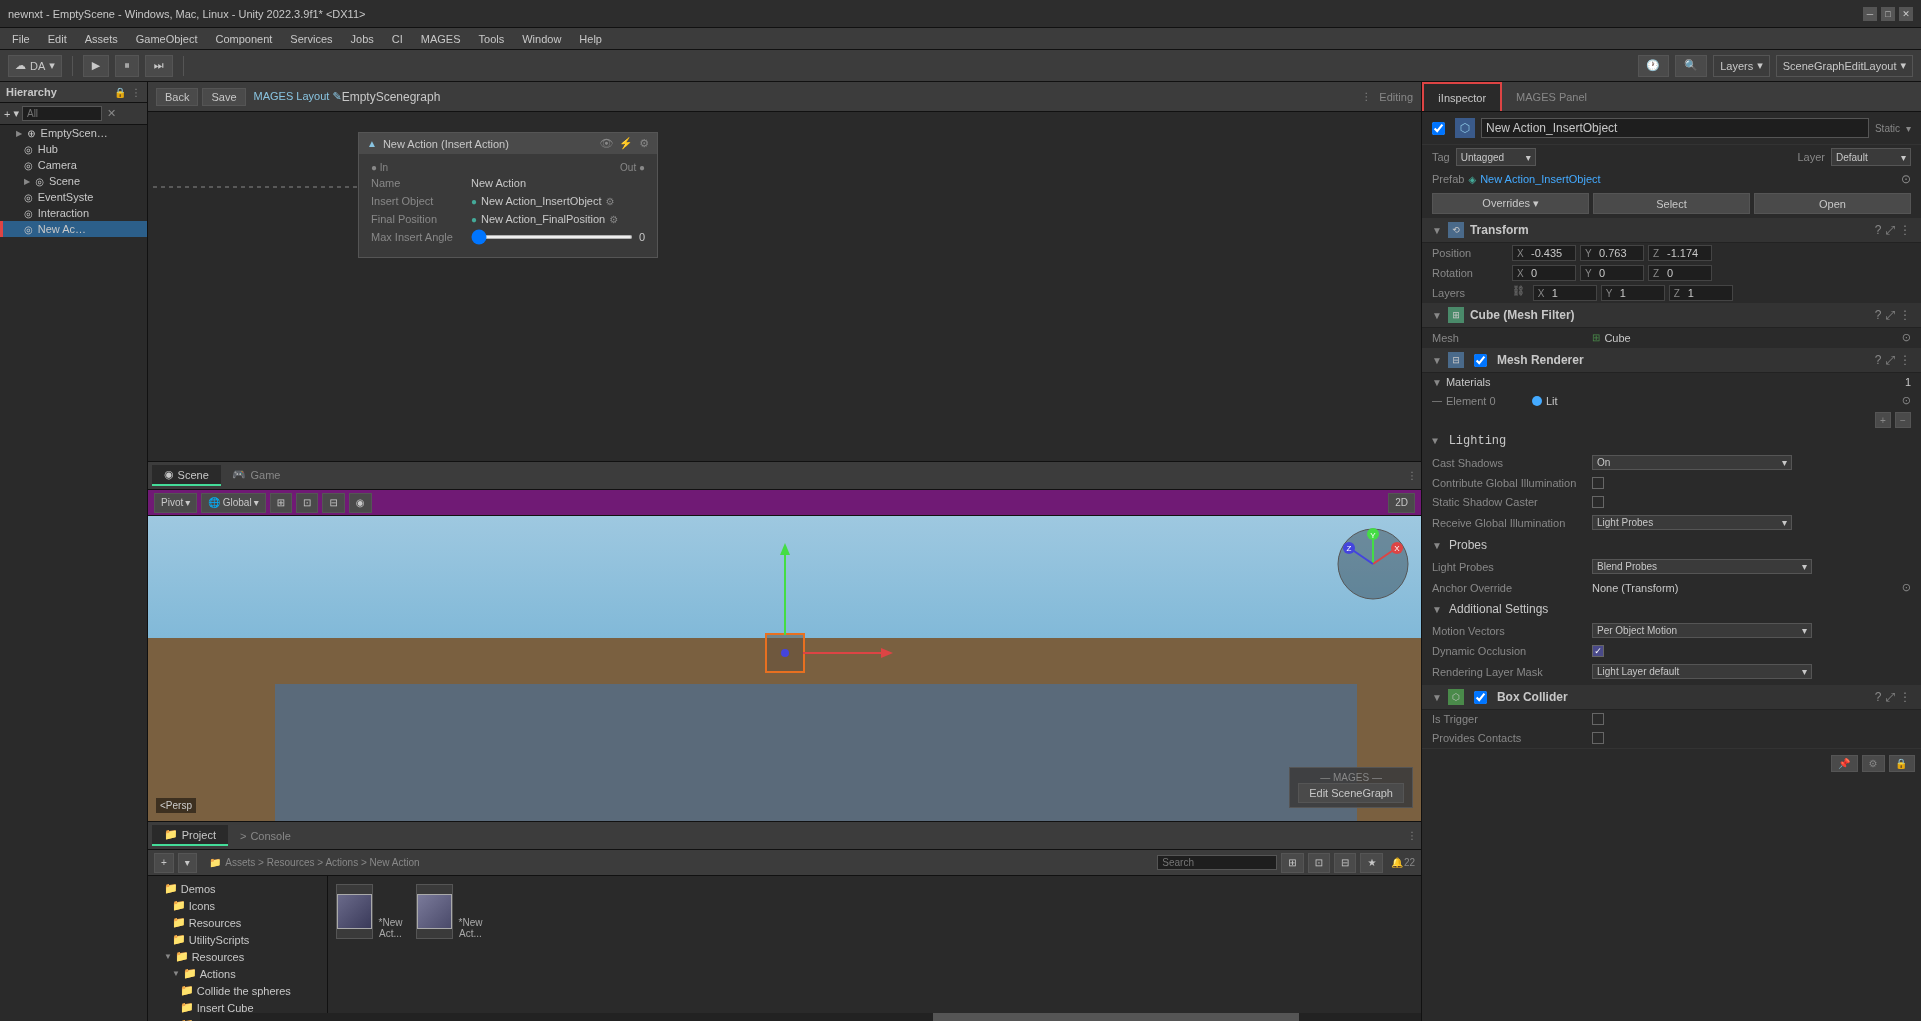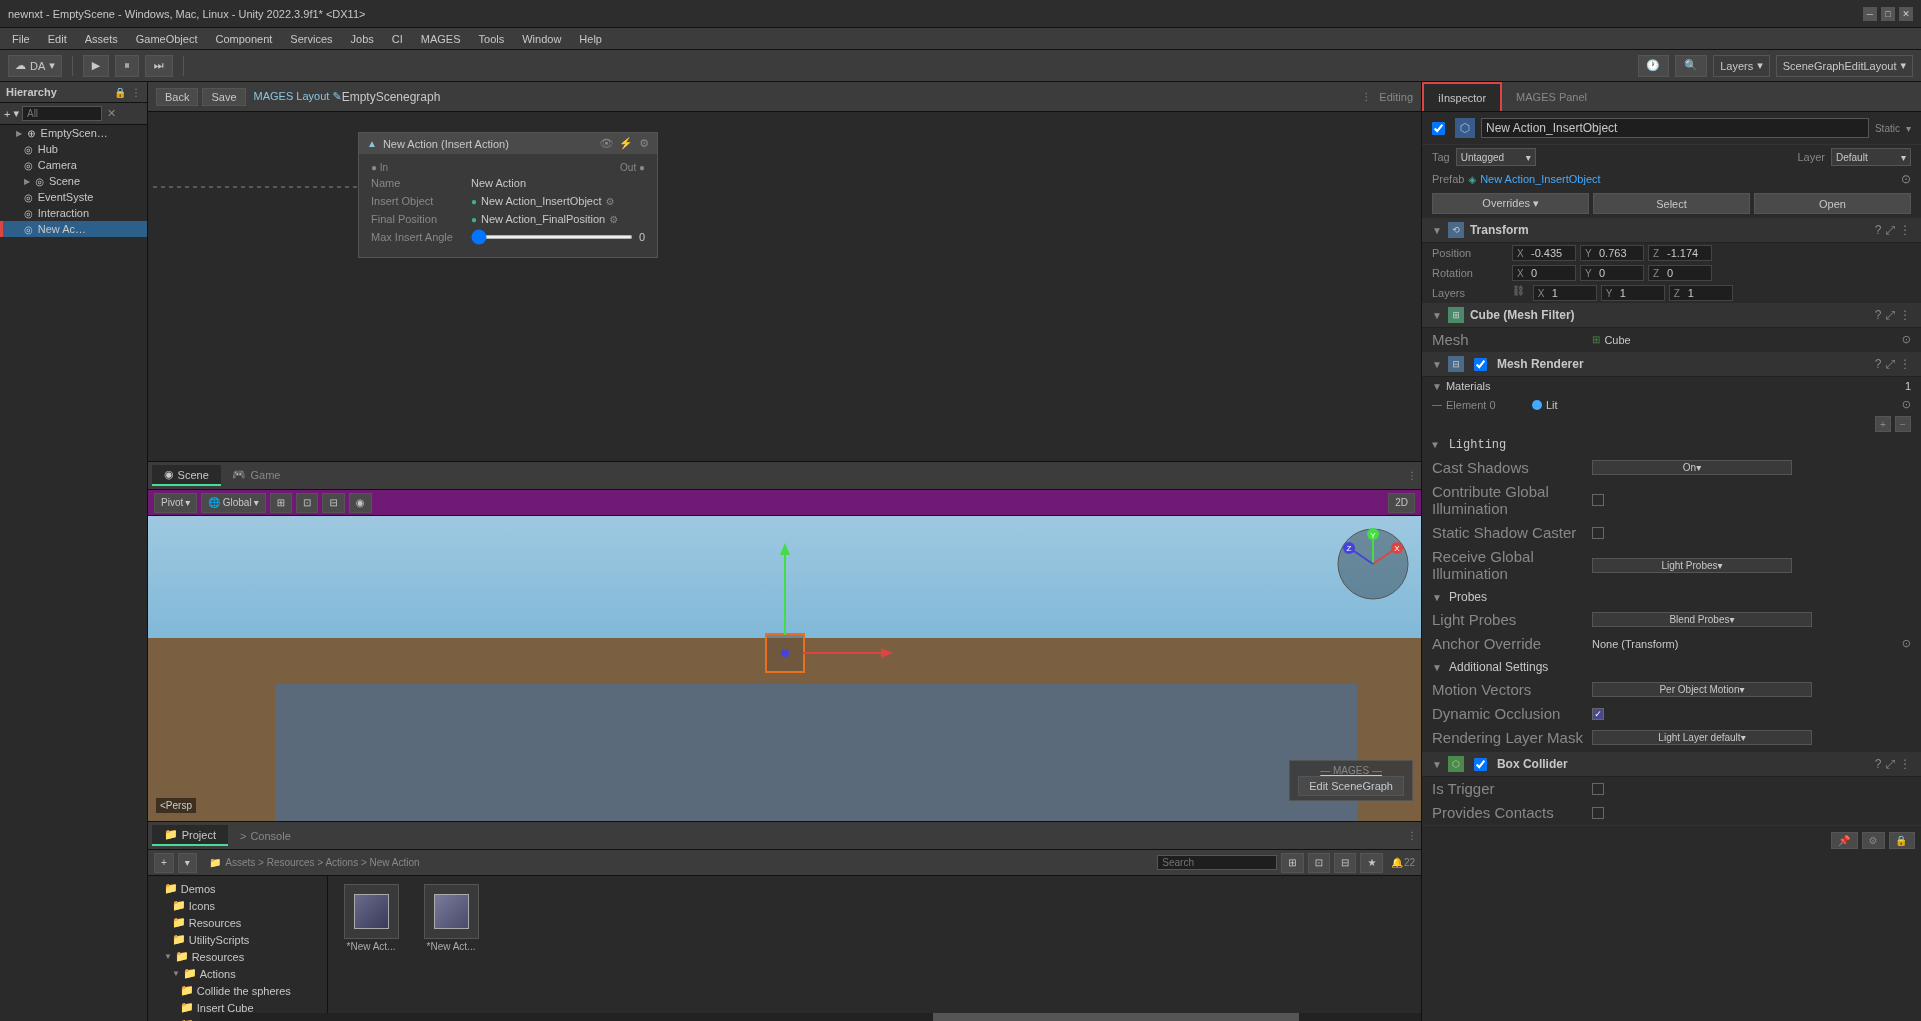--- a/index.html
+++ b/index.html
@@ -58,58 +58,58 @@
     
     #scene-area { flex: 1; display: flex; flex-direction: column; }
     #scene-tabs { background: #3c3c3c; display: flex; align-items: center; border-bottom: 1px solid #111; height: 28px; padding: 0 4px; }
     .scene-tab { padding: 3px 12px; color: #888; font-size: 11px; cursor: pointer; border-bottom: 2px solid transparent; display: flex; align-items: center; gap: 4px; }
     .scene-tab.active { color: #c8c8c8; border-bottom: 2px solid #4d9; background: #2a2a2a; }
     #scene-toolbar { background: #701a75; height: 26px; display: flex; align-items: center; padding: 0 6px; gap: 4px; border-bottom: 1px solid #111; }
     .stool-btn { background: #4a4a4a; border: 1px solid #555; color: #c8c8c8; padding: 1px 6px; font-size: 10px; height: 20px; cursor: pointer; display: flex; align-items: center; gap: 2px; }
     #scene-viewport { flex: 1; background: linear-gradient(to bottom, #7ab5d6 0%, #7ab5d6 30%, #8b7355 30%, #8b7355 55%, #5a6a7a 55%, #5a6a7a 100%); position: relative; overflow: hidden; }
     #scene-gizmo { position: absolute; top: 8px; right: 8px; width: 80px; height: 80px; }
     #persp-label { position: absolute; bottom: 8px; left: 8px; color: #ccc; font-size: 10px; background: rgba(0,0,0,0.5); padding: 2px 4px; }
-    #mages-overlay { position: absolute; bottom: 20px; right: 8px; background: rgba(60,60,60,0.9); padding: 4px 8px; border: 1px solid #555; text-decoration: underline; }
+    #mages-overlay { position: absolute; bottom: 13px; right: 8px; background: rgba(60,60,60,0.9); padding: 4px 8px; border: 1px solid #555; }
 
     
     #bottom-panel { height: 200px; background: #2a2a2a; border-top: 1px solid #111; display: flex; flex-direction: column; }
     #bottom-tabs { background: #3c3c3c; height: 28px; display: flex; align-items: center; border-bottom: 1px solid #111; padding: 0 4px; }
     .bottom-tab { padding: 3px 12px; color: #888; font-size: 11px; cursor: pointer; display: flex; align-items: center; gap: 4px; }
     .bottom-tab.active { color: #c8c8c8; background: #2a2a2a; border-bottom: 2px solid #4d9; }
     #bottom-toolbar { background: #3c3c3c; height: 26px; display: flex; align-items: center; padding: 0 6px; gap: 4px; border-bottom: 1px solid #111; }
     #bottom-content { display: flex; flex: 1; overflow: hidden; }
     #project-tree { width: 180px; padding: 4px; border-right: 1px solid #111; overflow-y: auto; }
     .tree-item { padding: 2px 4px; cursor: pointer; display: flex; align-items: center; gap: 3px; font-size: 11px; }
     .ti-indent1 { padding-left: 12px; }
     .ti-indent2 { padding-left: 20px; }
     .ti-indent3 { padding-left: 28px; }
     #project-assets { flex: 1; padding: 8px; display: flex; gap: 10px; align-items: flex-start; overflow-x: auto; }
-    .asset-thumb { display: flex; flex-direction: column; align-items: center; gap: 2px; cursor: pointer; width: 70px; }
+    .asset-thumb { display: flex; flex-direction: row; align-items: flex-end; gap: 2px; cursor: pointer; width: 70px; }
     .asset-icon { width: 55px; height: 55px; background: #3a3a3a; border: 1px solid #555; display: flex; align-items: center; justify-content: center; }
     .asset-cube { width: 35px; height: 35px; background: linear-gradient(135deg, #6a6a8a, #3a3a5a); border: 1px solid #aaa; }
     .asset-label { font-size: 10px; color: #aaa; text-align: center; word-break: break-all; }
     #breadcrumb { background: #3c3c3c; height: 22px; display: flex; align-items: center; padding: 0 8px; border-bottom: 1px solid #111; font-size: 10px; color: #888; gap: 4px; }
 
     
     #right-panel { width: 500px; background: #2a2a2a; border-left: 1px solid #111; display: flex; flex-direction: column; overflow: hidden; }
     #inspector-tabs { background: #3c3c3c; display: flex; border-bottom: 1px solid #111; height: 30px; }
     .inspector-tab { padding: 4px 14px; color: #888; font-size: 11px; cursor: pointer; display: flex; align-items: center; }
     .inspector-tab.active { color: #c8c8c8; background: #2a2a2a; border-bottom: 2px solid transparent; border: 2px solid #d44; border-bottom: none; }
     .inspector-tab:not(.active) { border: none; }
     #inspector-content { flex: 1; overflow-y: auto; padding: 0; }
 
     
     .insp-obj-header { padding: 6px 10px; background: #2a2a2a; border-bottom: 1px solid #333; display: flex; align-items: center; gap: 6px; }
     .insp-obj-icon { width: 20px; height: 20px; background: #3a5a8a; display: flex; align-items: center; justify-content: center; font-size: 12px; }
     .insp-static { color: #888; font-size: 10px; }
 
     .insp-row { display: flex; align-items: center; padding: 3px 10px; border-bottom: 1px solid #2a2a2a; }
-    .insp-label { color: #888; width: 160px; font-size: 15px; flex-shrink: 0; }
+    .insp-label { color: #888; width: 160px; font-size: 11px; flex-shrink: 0; }
     .insp-value { flex: 1; font-size: 11px; color: #c8c8c8; }
-    .insp-dropdown { background: #3a3a3a; border: 1px solid #555; color: #c8c8c8; padding: 1px 4px; font-size: 10px; min-width: 80px; display: flex; align-items: center; justify-content: center; cursor: pointer; }
+    .insp-dropdown { background: #3a3a3a; border: 1px solid #555; color: #c8c8c8; padding: 1px 4px; font-size: 10px; min-width: 80px; display: flex; align-items: center; justify-content: space-between; cursor: pointer; }
     .insp-btn-row { display: flex; gap: 4px; padding: 4px 10px; }
     .insp-btn { background: #4a4a4a; border: 1px solid #555; color: #c8c8c8; padding: 3px 12px; font-size: 11px; cursor: pointer; flex: 1; text-align: center; }
 
     
     .comp-header { background: #333; padding: 4px 10px; display: flex; align-items: center; gap: 6px; cursor: pointer; border-bottom: 1px solid #222; }
     .comp-title { font-size: 12px; color: #c8c8c8; font-weight: 600; }
     .comp-icon { width: 16px; height: 16px; background: #4a6a8a; display: flex; align-items: center; justify-content: center; font-size: 9px; }
     .comp-icon.mesh { background: #4a8a6a; }
     .comp-icon.renderer { background: #4a6a8a; }
     .comp-icon.collider { background: #4a8a4a; }

